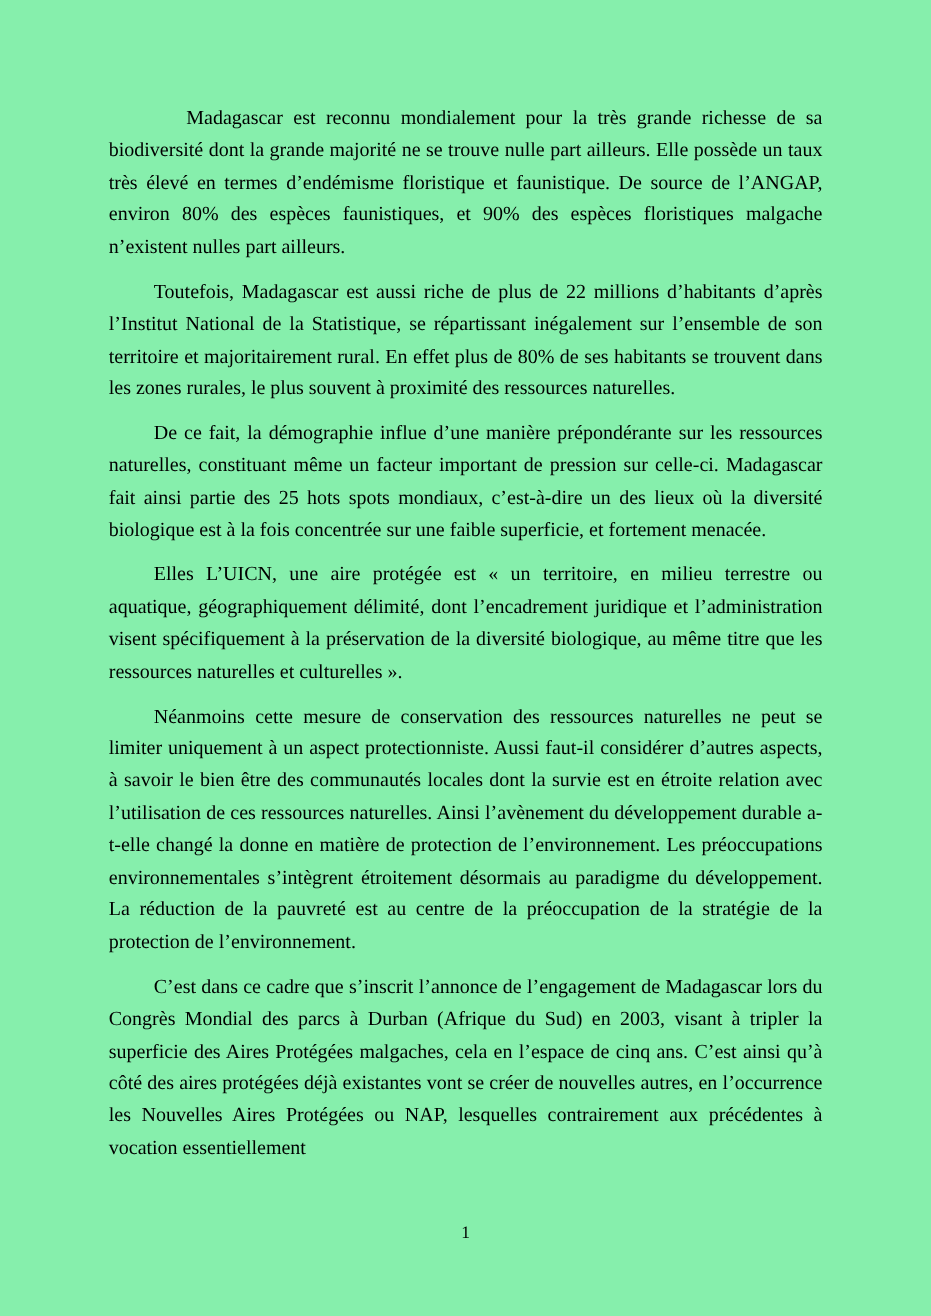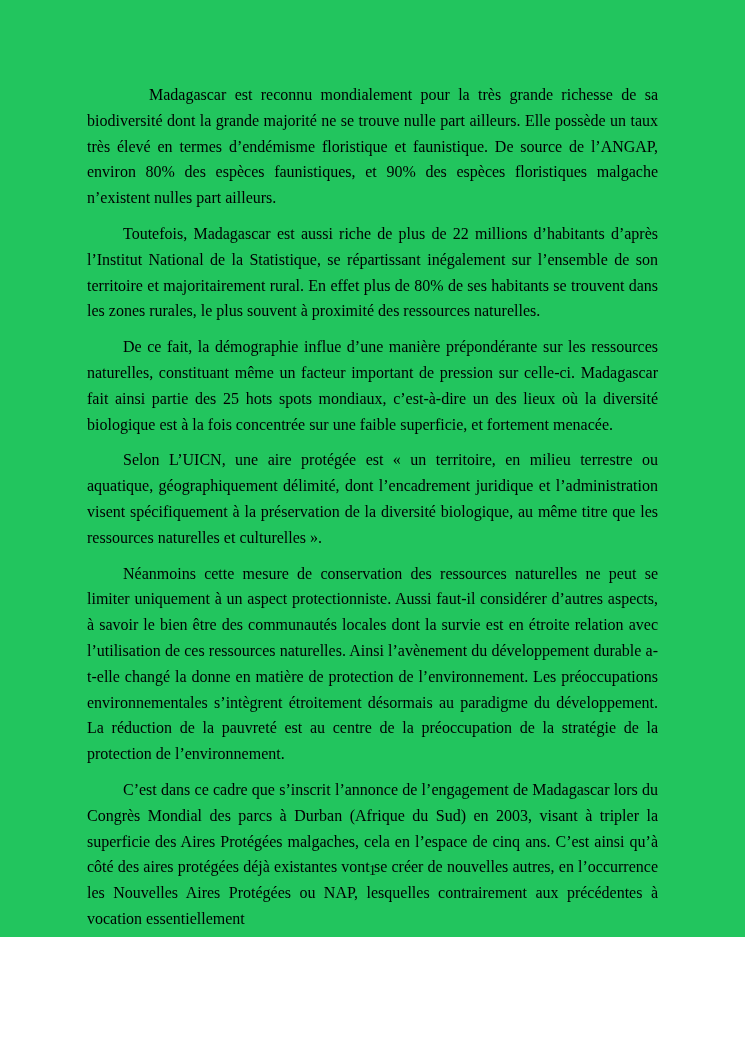--- a/index.html
+++ b/index.html
@@ -3,22 +3,22 @@
 <meta charset="utf-8">
 <style>
   html, body {
     margin: 0;
     padding: 0;
     background: #ffffff;
   }
   .page {
     position: relative;
     width: 745px;
-    height: 937px;
-    background: #22c55e;
+    height: 1053px;
+    background: #86efac;
     color: #000000;
     font-family: "Liberation Serif", "DejaVu Serif", serif;
     box-sizing: border-box;
     overflow: hidden;
   }
   .body-text {
     position: absolute;
     top: 82px;
     left: 87px;
     width: 571px;
@@ -47,20 +47,20 @@
   }
 </style>
 </head>
 <body>
 
 <div class="page">
   <div class="body-text">
     <p class="para first">Madagascar est reconnu mondialement pour la très grande richesse de sa biodiversité dont  la grande majorité ne se trouve nulle part ailleurs. Elle possède un taux très élevé en termes d’endémisme floristique et faunistique. De source de l’ANGAP, environ 80% des espèces faunistiques, et 90% des espèces floristiques malgache n’existent nulles part ailleurs.</p>
     <p class="para">Toutefois, Madagascar est aussi riche de plus de 22 millions d’habitants d’après l’Institut National de la Statistique, se répartissant inégalement sur l’ensemble de son territoire et majoritairement rural. En effet plus de 80% de ses habitants se trouvent dans les zones rurales, le plus souvent à proximité des ressources naturelles.</p>
     <p class="para">De ce fait, la démographie influe d’une manière prépondérante sur les ressources naturelles, constituant  même un facteur important de pression sur celle-ci. Madagascar fait ainsi partie des 25 hots spots mondiaux, c’est-à-dire un des lieux où la diversité biologique est à la fois concentrée sur une faible superficie, et fortement menacée.</p>
-    <p class="para">Selon L’UICN, une aire protégée est « un territoire, en milieu terrestre ou aquatique, géographiquement délimité, dont l’encadrement juridique et l’administration visent spécifiquement à la préservation de la diversité biologique, au même titre que les ressources naturelles et culturelles ».</p>
+    <p class="para">Elles L’UICN, une aire protégée est « un territoire, en milieu terrestre ou aquatique, géographiquement délimité, dont l’encadrement juridique et l’administration visent spécifiquement à la préservation de la diversité biologique, au même titre que les ressources naturelles et culturelles ».</p>
     <p class="para">Néanmoins cette mesure de  conservation des ressources naturelles ne peut se limiter uniquement à un aspect protectionniste. Aussi faut-il  considérer d’autres aspects, à savoir le bien être des communautés locales dont la survie est en étroite relation avec l’utilisation de ces ressources naturelles. Ainsi l’avènement du développement durable a-t-elle changé la donne en matière de protection de l’environnement. Les préoccupations environnementales s’intègrent étroitement désormais au paradigme du développement. La réduction de la pauvreté est au centre de la préoccupation de la stratégie de la protection de l’environnement.</p>
     <p class="para">C’est dans ce cadre que s’inscrit l’annonce de l’engagement de Madagascar lors du Congrès Mondial des parcs à Durban (Afrique du Sud) en 2003, visant  à tripler la superficie des Aires Protégées malgaches,  cela en l’espace de cinq ans. C’est ainsi qu’à côté des aires protégées déjà existantes vont se créer de  nouvelles autres,  en l’occurrence les Nouvelles Aires Protégées ou NAP, lesquelles contrairement aux précédentes à vocation essentiellement</p>
   </div>
   <div class="footer">
     <span class="page-number">1</span>
   </div>
 </div>
 
 </body></html>

